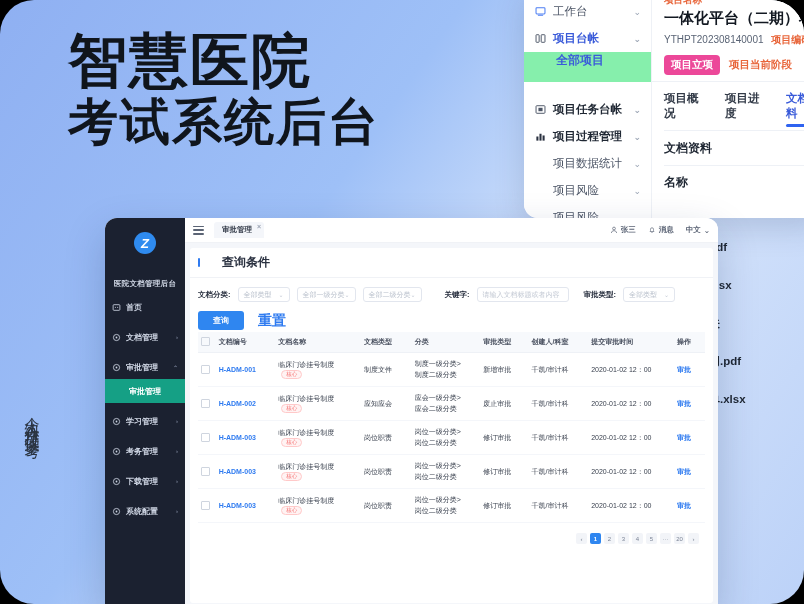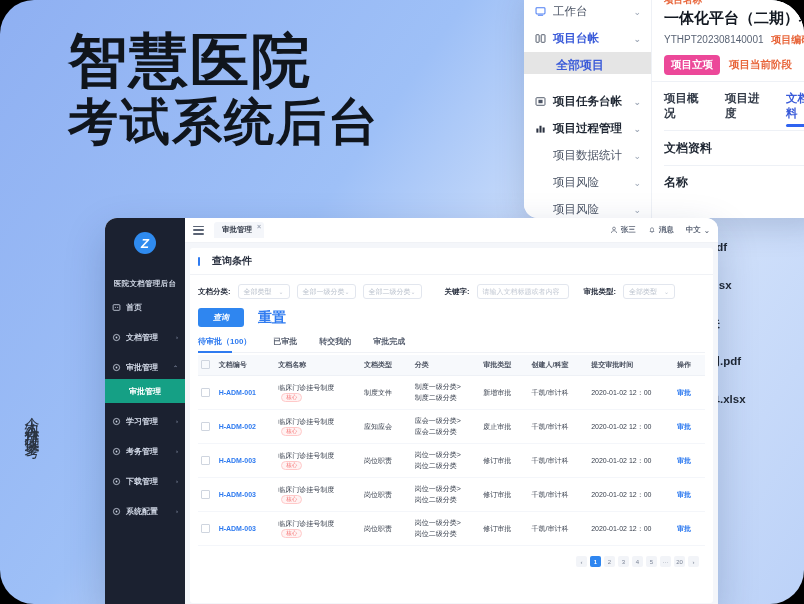--- a/index.html
+++ b/index.html
@@ -32,21 +32,21 @@
   #projcard .pc-side{width:128px;flex:0 0 128px;background:#fff;border-right:1px solid #eef1f6;
                      padding-top:12px;box-sizing:border-box;}
   #projcard .pc-main{flex:1;background:#fff;position:relative;}
 
   .pc-item{display:flex;align-items:center;gap:7px;height:27px;padding:0 10px;box-sizing:border-box;
            color:#4c5566;font-size:11.5px;}
   .pc-item.accent{color:#3a5bd9;font-weight:bold;}
   .pc-item.bold{color:#1f2733;font-weight:bold;}
   .pc-item .ic{width:12px;height:12px;flex:0 0 12px;display:inline-flex;align-items:center;justify-content:center;}
   .pc-item .cv{margin-left:auto;color:#9aa4b4;font-size:9px;}
-  .pc-sub{height:22px;display:flex;align-items:flex-end;padding-left:32px;background:#e5e5e5;
+  .pc-sub{height:30px;display:flex;align-items:flex-start;padding-left:32px;background:#86efac;
           color:#3a5bd9;font-weight:bold;font-size:12px;}
   .pc-gap{height:14px;}
 
   
   .pc-head{padding:8px 12px 6px 12px;border-bottom:1px solid #eef1f6;}
   .pc-lab{color:#e8653a;font-size:9.5px;font-weight:bold;}
   .pc-title{font-size:15px;font-weight:bold;color:#121821;margin-top:2px;white-space:nowrap;}
   .pc-code{margin-top:5px;font-size:10px;color:#5a6475;white-space:nowrap;}
   .pc-code b{color:#e8653a;margin-left:5px;}
   .pc-row2{margin-top:8px;display:flex;align-items:center;gap:9px;white-space:nowrap;}
@@ -93,35 +93,35 @@
   .burger i{display:block;height:1.6px;background:#5b6475;border-radius:1px;}
   .ct-tab{background:#f4f6fa;border-radius:3px 3px 0 0;padding:3px 12px 3px 8px;font-size:7.5px;
           color:#39404e;position:relative;font-weight:bold;}
   .ct-tab .x{position:absolute;right:3px;top:1px;font-size:7px;color:#9aa3b2;}
   .ct-right{margin-left:auto;display:flex;align-items:center;gap:12px;font-size:7.5px;color:#5b6475;font-weight:bold;}
   .ct-right .g{display:flex;align-items:center;gap:3px;}
 
   .ct-body{flex:1;background:#f4f6fa;padding:5px;box-sizing:border-box;overflow:hidden;}
   .panel{background:#fff;border-radius:3px;height:100%;box-sizing:border-box;padding:6px 8px;}
 
-  .qc{display:flex;align-items:center;gap:12px;font-size:10px;font-weight:bold;color:#2a3140;}
+  .qc{display:flex;align-items:center;gap:22px;font-size:12px;font-weight:bold;color:#2a3140;}
   .qc .bar{width:2px;height:9px;background:#2f7bf0;border-radius:1px;}
   .qc-line{margin:6px -8px 0 -8px;border-top:1px solid #f0f2f6;}
 
   .filters{display:flex;align-items:center;gap:7px;margin-top:9px;font-size:7.5px;color:#2a3140;flex-wrap:nowrap;}
   .flabel{font-weight:bold;white-space:nowrap;}
   .fsel{border:1px solid #e2e6ee;border-radius:3px;height:15px;display:flex;align-items:center;
         padding:0 5px;color:#b9c0cc;font-size:7px;min-width:52px;box-sizing:border-box;}
   .fsel .cv{margin-left:auto;color:#c4cad5;font-size:6px;}
   .finput{border:1px solid #e2e6ee;border-radius:3px;height:15px;display:flex;align-items:center;
           padding:0 5px;color:#c2c8d3;font-size:7px;width:92px;box-sizing:border-box;}
 
   .acts{display:flex;align-items:center;gap:14px;margin-top:9px;}
   .btn-primary{background:#2f86f0;color:#fff;font-size:8px;font-weight:bold;
-               padding:4px 15px;border-radius:3px;font-style:italic;}
+               padding:4px 15px;border-radius:3px;}
   .btn-link{color:#2f7bf0;font-size:14px;font-weight:bold;}
 
   .tabs{display:flex;gap:22px;margin-top:9px;font-size:8px;color:#5a6272;font-weight:bold;
         border-bottom:1px solid #f0f2f6;padding-bottom:5px;position:relative;}
   .tabs .tb.on{color:#2f7bf0;}
   .tabs .tb.on:after{content:"";position:absolute;left:0;width:34px;bottom:-1px;height:2px;background:#2f7bf0;}
 
   table{width:100%;border-collapse:collapse;margin-top:2px;table-layout:fixed;}
   thead th{background:#f7f9fc;color:#49505f;font-size:7px;font-weight:bold;text-align:left;
            padding:5px 3px;border-bottom:1px solid #eef1f6;}
@@ -424,26 +424,20 @@
                 <span>全部类型</span>
                 <span class="cv">⌄</span>
               </span>
             </div>
 
             <div class="acts">
               <span class="btn-primary">查询</span>
               <span class="btn-link">重置</span>
             </div>
 
-            <div class="tabs">
-              <span class="tb on">待审批（100）</span>
-              <span class="tb">已审批</span>
-              <span class="tb">转交我的</span>
-              <span class="tb">审批完成</span>
-            </div>
 
             <table>
               <colgroup>
                 <col style="width:16px">
                   <col style="width:54px">
                   <col style="width:78px">
                   <col style="width:46px">
                 <col style="width:62px">
                   <col style="width:44px">
                   <col style="width:54px">

